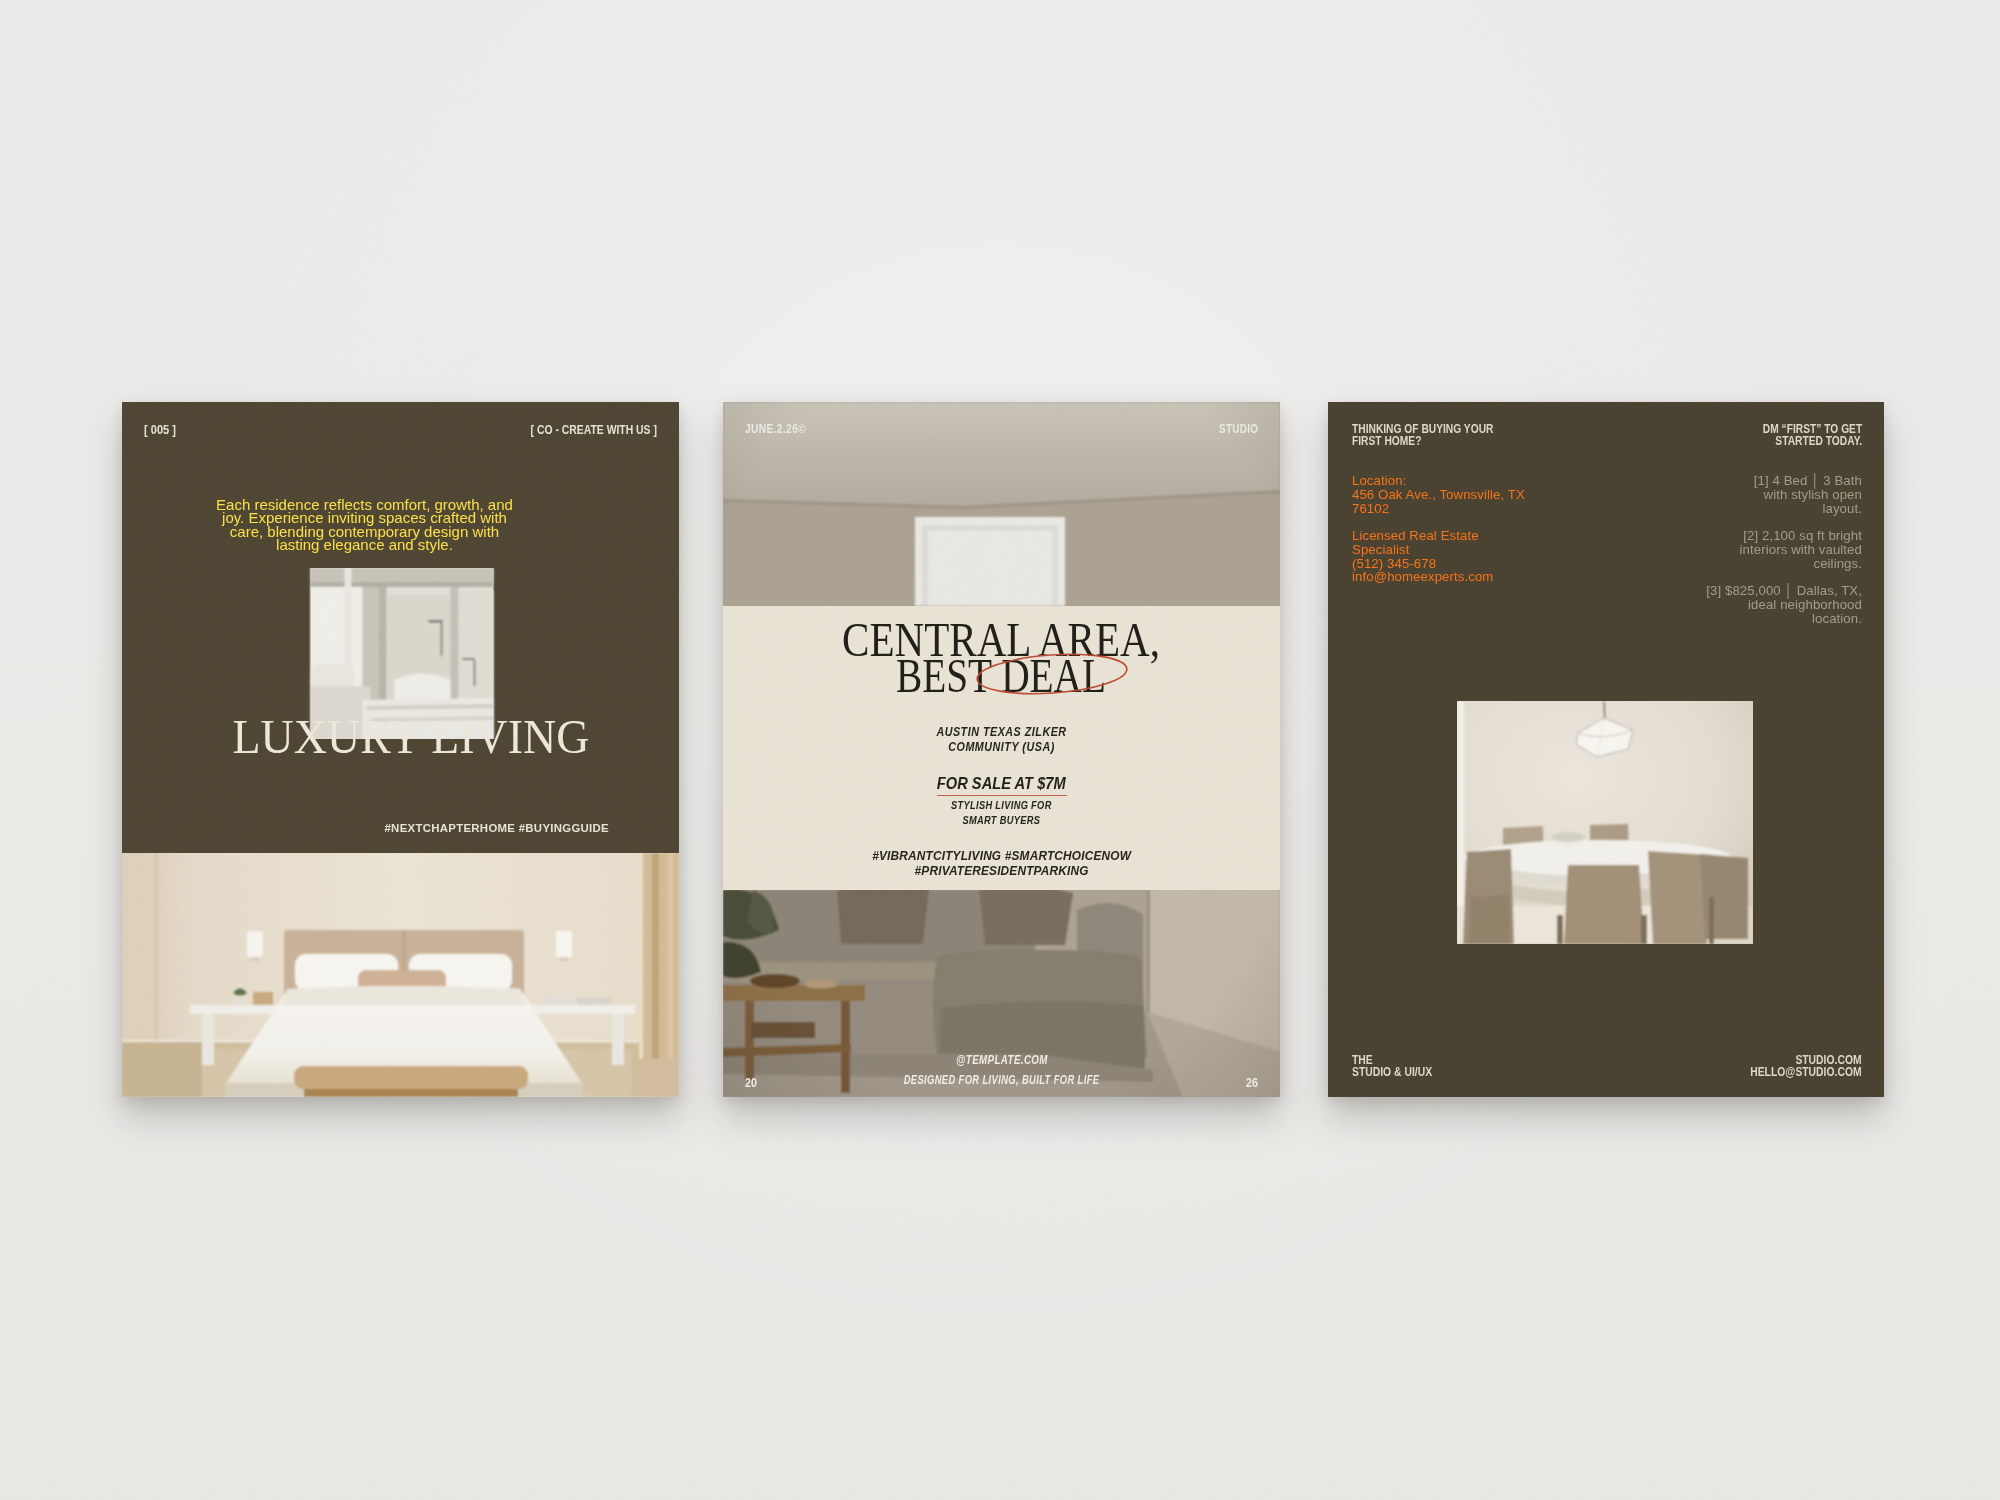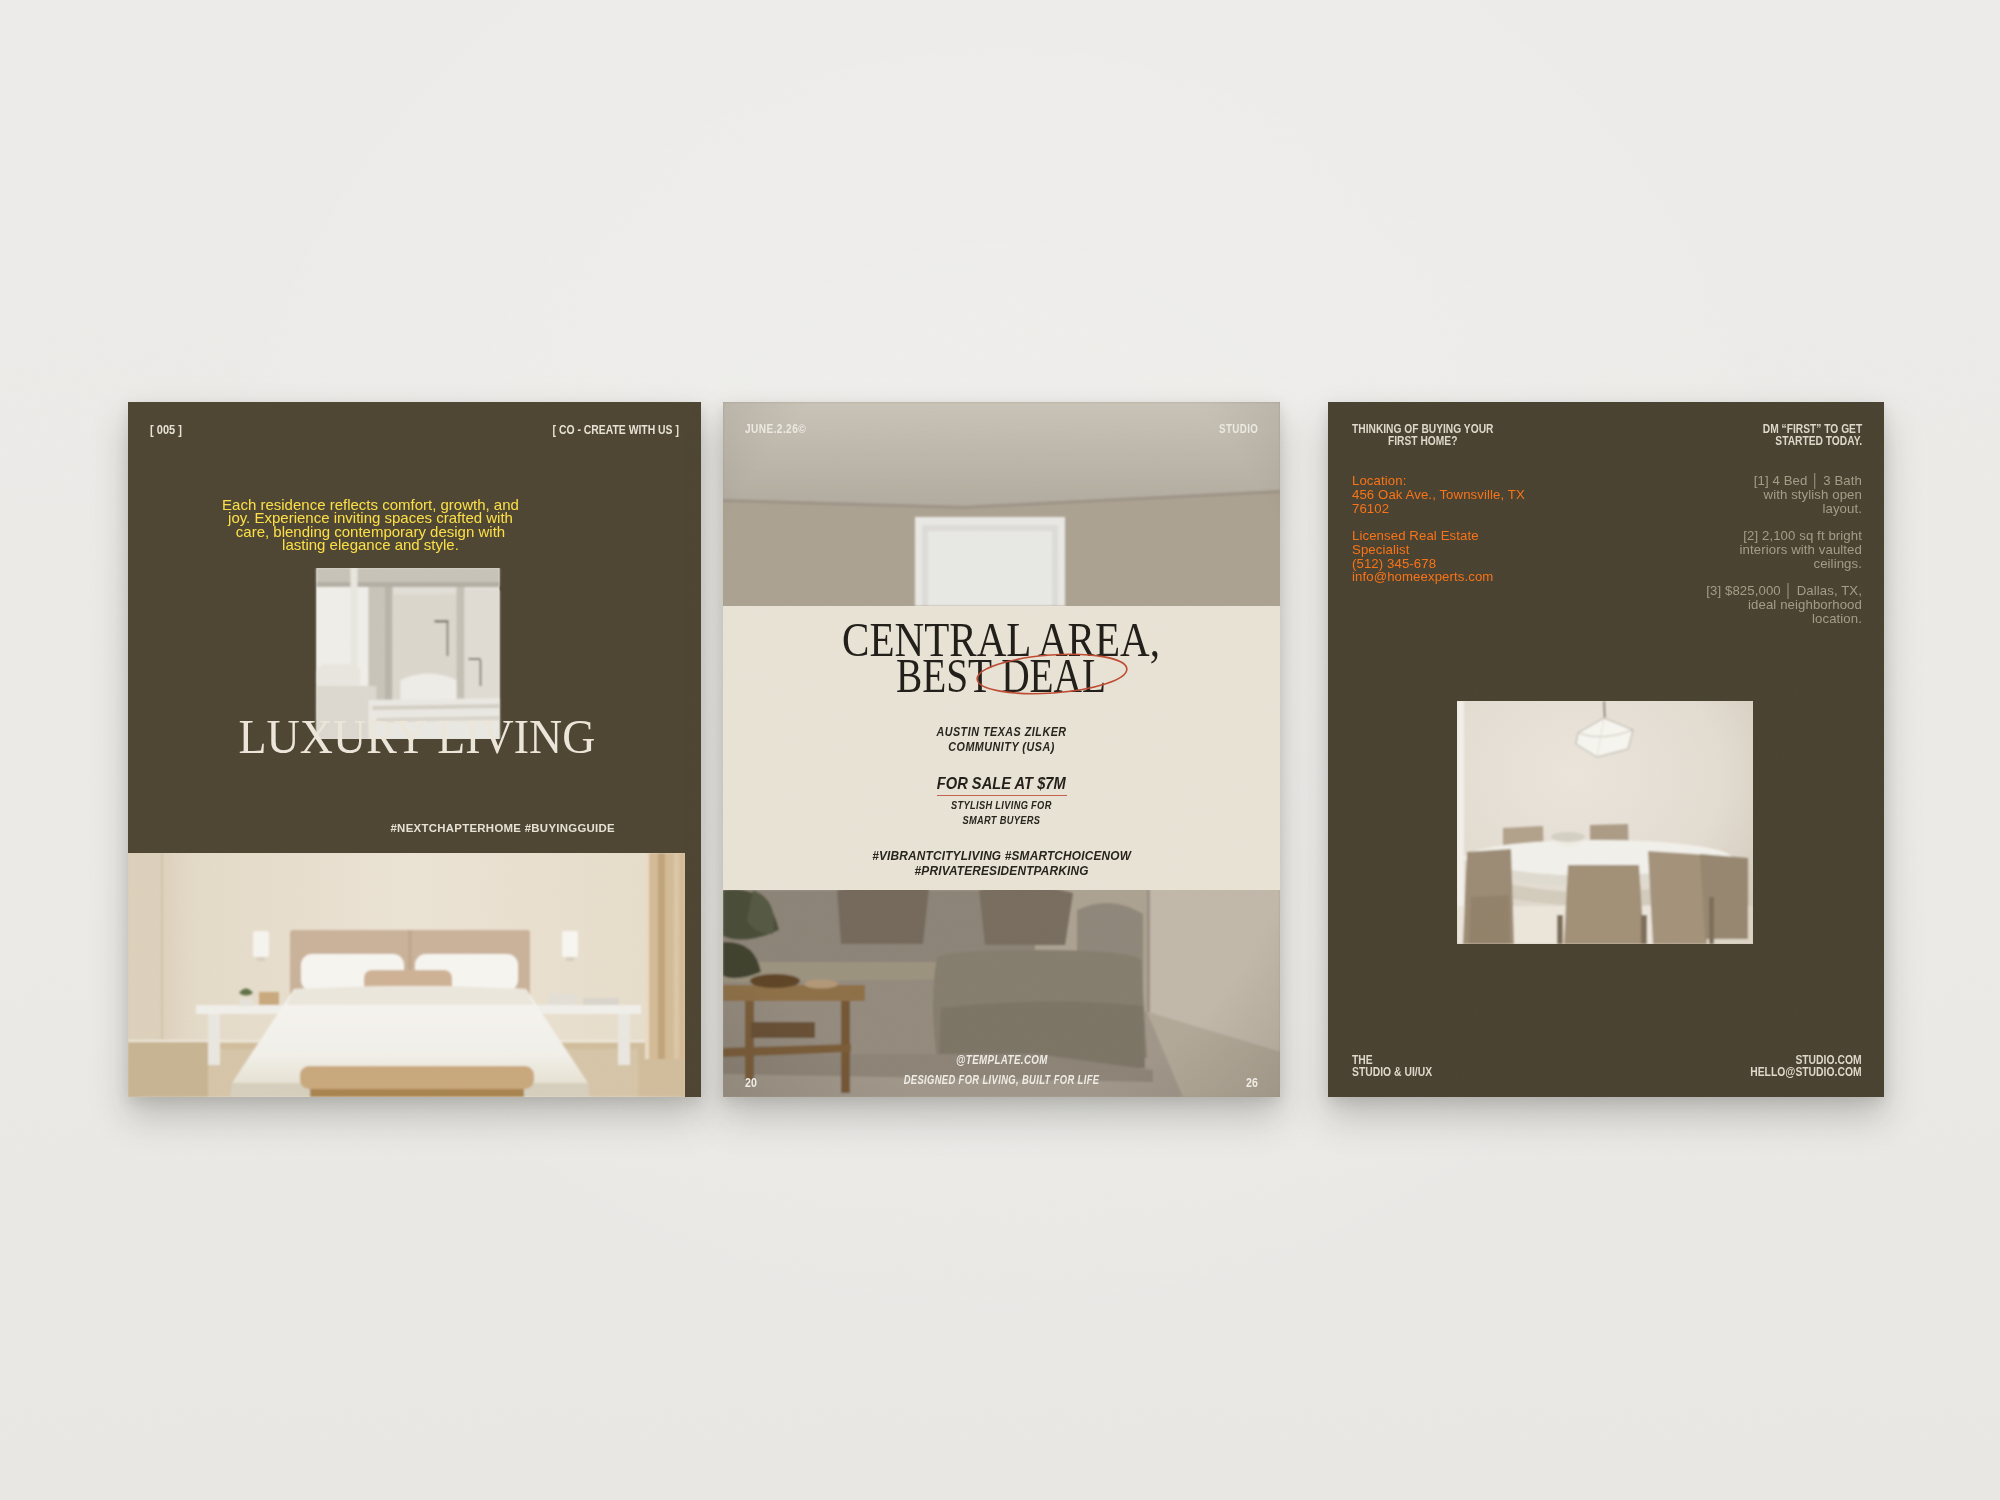--- a/index.html
+++ b/index.html
@@ -12,21 +12,21 @@
   .ctr{position:absolute;left:0;width:557px;display:flex;justify-content:center;font-style:italic;}
   .cond{display:inline-block;white-space:nowrap;}
 </style>
 </head>
 <body>
 
 <div class="abs" style="left:0;top:0;width:2000px;height:1500px;background:
   radial-gradient(ellipse at 50% 38%, rgba(255,255,255,.22), rgba(0,0,0,0) 62%),
   linear-gradient(180deg,#edecea 0%,#ecebe8 55%,#e9e8e5 100%);"></div>
 
-<div class="poster" style="left:128px;background:#4e4633;padding-left:16px;">
+<div class="poster" style="left:122px;background:#4e4633;">
 
   <div class="abs" style="left:22px;top:18px;"><span class="cond" style="transform:scaleX(.85);transform-origin:left top;font-size:13px;font-weight:700;color:#e7e2d5;">[ 005 ]</span></div>
 
   <div class="abs" style="right:22px;top:18px;"><span class="cond" style="transform:scaleX(.80);transform-origin:right top;font-size:13px;font-weight:700;color:#e7e2d5;">[ CO - CREATE WITH US ]</span></div>
 
   <div class="abs" style="left:0;top:96px;width:485px;text-align:center;font-size:15px;line-height:13.4px;letter-spacing:0px;color:#fde047;">
     Each residence reflects comfort, growth, and<br>
     joy. Experience inviting spaces crafted with<br>
     care, blending contemporary design with<br>
     lasting elegance and style.
@@ -246,21 +246,21 @@
       <span class="cond" style="transform:scaleX(.75);transform-origin:center top;font-size:12.5px;font-weight:600;letter-spacing:.5px;color:#f0ede7;">DESIGNED FOR LIVING, BUILT FOR LIFE</span>
     </div>
 
   <div class="abs" style="left:22px;top:671px;"><span class="cond" style="transform:scaleX(.85);transform-origin:left top;font-size:12.5px;font-weight:600;color:#f0ede7;">20</span></div>
 
   <div class="abs" style="right:22px;top:671px;"><span class="cond" style="transform:scaleX(.85);transform-origin:right top;font-size:12.5px;font-weight:600;color:#f0ede7;">26</span></div>
 </div>
 
 <div class="poster" style="left:1328px;width:556px;background:#4a4231;">
 
-  <div class="abs" style="left:24px;top:21px;text-align:center;"><span class="cond" style="transform:scaleX(.80);transform-origin:left top;font-size:12.8px;font-weight:700;line-height:11.7px;color:#ded9cb;">THINKING OF BUYING YOUR<br>FIRST HOME?</span></div>
+  <div class="abs" style="left:24px;top:21px;"><span class="cond" style="transform:scaleX(.80);transform-origin:left top;font-size:12.8px;font-weight:700;line-height:11.7px;color:#ded9cb;">THINKING OF BUYING YOUR<br>FIRST HOME?</span></div>
 
   <div class="abs" style="right:22px;top:21px;"><span class="cond" style="transform:scaleX(.80);transform-origin:right top;text-align:right;font-size:12.8px;font-weight:700;line-height:11.7px;color:#ded9cb;">DM “FIRST” TO GET<br>STARTED TODAY.</span></div>
 
   <div class="abs" style="left:24px;top:72px;font-size:13.2px;line-height:13.75px;letter-spacing:.1px;color:#f97316;">Location:<br>456 Oak Ave., Townsville, TX<br>76102<br><br>Licensed Real Estate<br>Specialist<br>(512) 345-678<br>info@homeexperts.com</div>
 
   <div class="abs" style="right:22px;top:72px;text-align:right;font-size:13.2px;line-height:13.75px;letter-spacing:.1px;color:#a49d87;">[1] 4 Bed │ 3 Bath<br>with stylish open<br>layout.<br><br>[2] 2,100 sq ft bright<br>interiors with vaulted<br>ceilings.<br><br>[3] $825,000 │ Dallas, TX,<br>ideal neighborhood<br>location.</div>
 
   <svg class="abs" style="left:129px;top:299px;" width="296" height="243" viewBox="0 0 296 243">
 
     <rect width="296" height="243" fill="url(#p3wall)"></rect>

